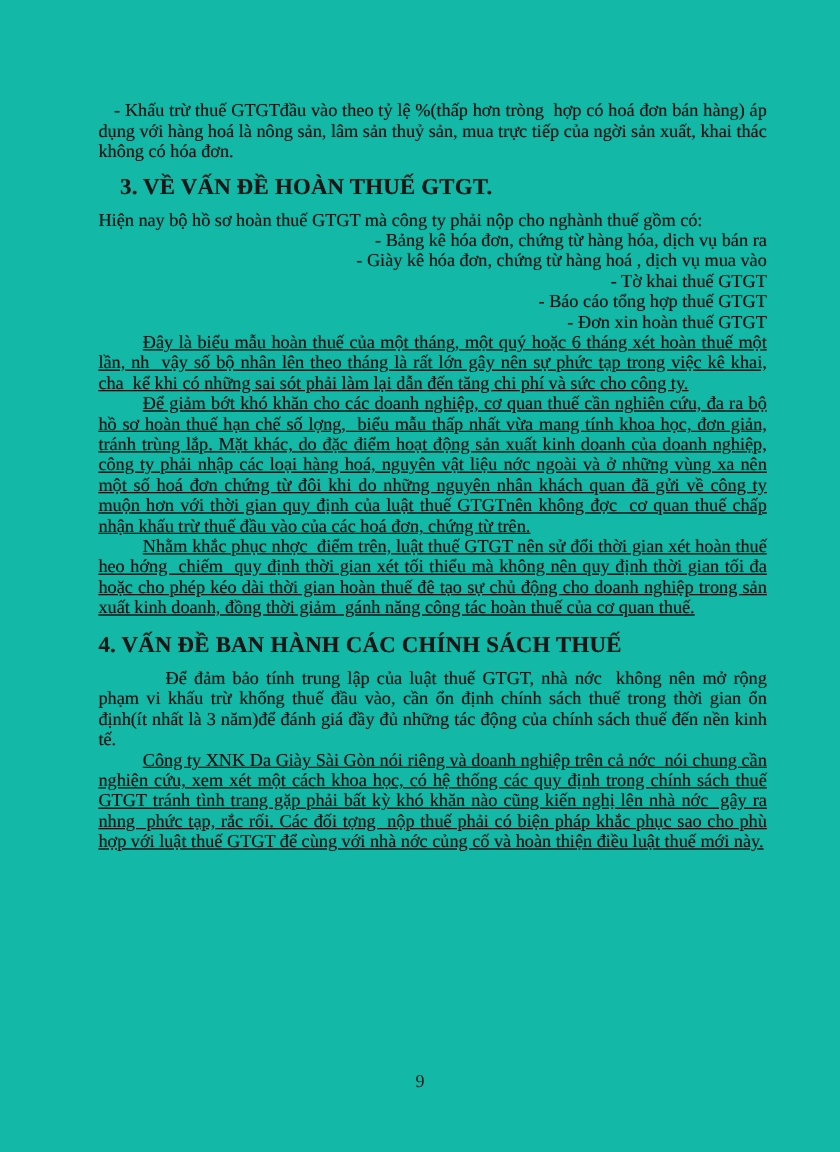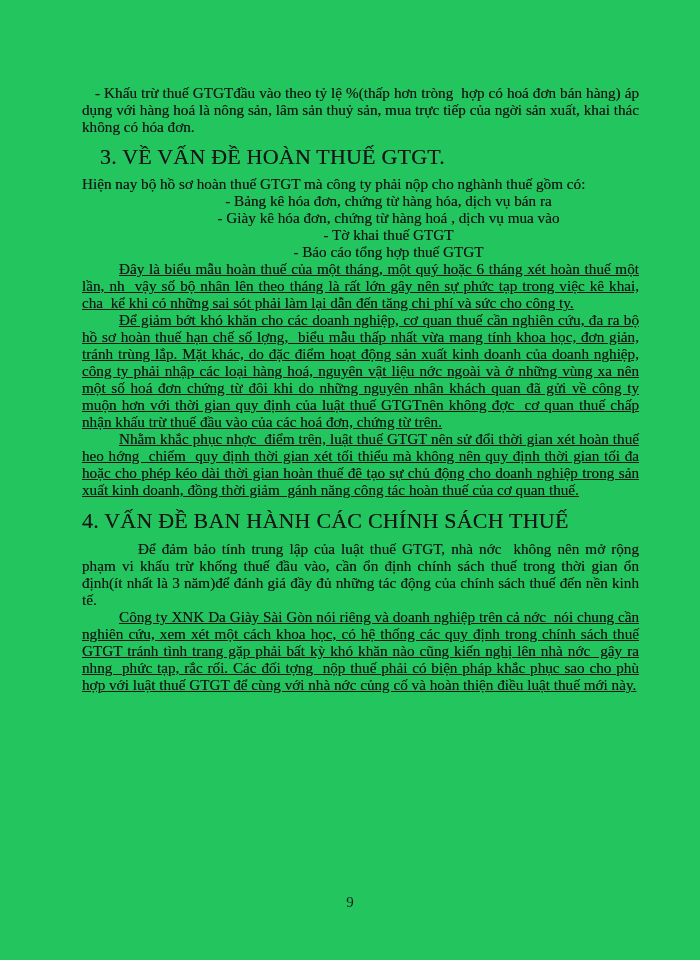--- a/index.html
+++ b/index.html
@@ -4,21 +4,21 @@
 <style>
   html, body {
     margin: 0;
     padding: 0;
     background: #ffffff;
   }
   .page {
     position: relative;
     width: 700px;
     height: 960px;
-    background: #22c55e;
+    background: #14b8a6;
     overflow: hidden;
     font-family: "Liberation Serif", "DejaVu Serif", serif;
     color: #171717;
   }
   .content {
     position: absolute;
     left: 82px;
     top: 84px;
     width: 557px;
     font-size: 15.2px;
@@ -27,32 +27,32 @@
     text-shadow: 0 0 0.6px rgba(25,25,25,0.65);
   }
   p { margin: 0; padding: 0; }
   
   .p-hang { text-indent: 13px; }
   
   .p-ind { text-indent: 37px; text-decoration: underline; }
   
   .p-ind-lg { text-indent: 56px; }
   h2 {
-    font-size: 22px;
-    font-weight: normal;
+    font-size: 19px;
+    font-weight: bold;
     letter-spacing: 0.2px;
     margin: 0;
     text-align: left;
   }
   .h-sec3 { margin: 13px 0 10px 18px; }
   .h-sec4 { margin: 14px 0 11px 0; }
   .doclist { margin: 0; padding: 0; list-style: none; }
   .doclist .li {
     margin-left: 56px;
-    text-align: center;
+    text-align: right;
   }
   .pageno {
     position: absolute;
     left: 0;
     top: 894px;
     width: 700px;
     text-align: center;
     font-size: 15px;
     color: #1d1d1d;
   }
@@ -67,20 +67,21 @@
 
     <h2 class="h-sec3">3. VỀ VẤN ĐỀ HOÀN THUẾ GTGT.</h2>
 
     <p>Hiện nay bộ hồ sơ hoàn thuế GTGT mà công ty phải nộp cho nghành thuế gồm có:</p>
 
     <div class="doclist">
       <div class="li">- Bảng kê hóa đơn, chứng từ hàng hóa, dịch vụ bán ra</div>
       <div class="li">- Giày kê hóa đơn, chứng từ hàng hoá , dịch vụ mua vào</div>
       <div class="li">- Tờ khai thuế GTGT</div>
       <div class="li">- Báo cáo tổng hợp thuế GTGT</div>
+      <div class="li">- Đơn xin hoàn thuế GTGT</div>
     </div>
 
     <p class="p-ind">Đây là biểu mẫu hoàn thuế của một tháng, một quý hoặc 6 tháng xét hoàn thuế một lần, nh&nbsp; vậy số bộ nhân lên theo tháng là rất lớn gây nên sự phức tạp trong việc kê khai, cha&nbsp; kể khi có những sai sót phải làm lại dẫn đến tăng chi phí và sức cho công ty.</p>
     <p class="p-ind">Để giảm bớt khó khăn cho các doanh nghiệp, cơ quan thuế cần nghiên cứu, đa ra bộ hồ sơ hoàn thuế hạn chế số lợng,&nbsp; biểu mẫu thấp nhất vừa mang tính khoa học, đơn giản, tránh trùng lắp. Mặt khác, do đặc điểm hoạt động sản xuất kinh doanh của doanh nghiệp, công ty phải nhập các loại hàng hoá, nguyên vật liệu nớc ngoài và ở những vùng xa nên một số hoá đơn chứng từ đôi khi do những nguyên nhân khách quan đã gửi về công ty muộn hơn với thời gian quy định của luật thuế GTGTnên không đợc&nbsp; cơ quan thuế chấp nhận khấu trừ thuế đầu vào của các hoá đơn, chứng từ trên.</p>
     <p class="p-ind">Nhằm khắc phục nhợc&nbsp; điểm trên, luật thuế GTGT nên sử đổi thời gian xét hoàn thuế heo hớng&nbsp; chiếm&nbsp; quy định thời gian xét tối thiểu mà không nên quy định thời gian tối đa hoặc cho phép kéo dài thời gian hoàn thuế đê tạo sự chủ động cho doanh nghiệp trong sản xuất kinh doanh, đồng thời giảm&nbsp; gánh năng công tác hoàn thuế của cơ quan thuế.</p>
 
     <h2 class="h-sec4">4. VẤN ĐỀ BAN HÀNH CÁC CHÍNH SÁCH THUẾ</h2>
 
     <p class="p-ind-lg">Để đảm bảo tính trung lập của luật thuế GTGT, nhà nớc&nbsp; không nên mở rộng phạm vi khấu trừ khống thuế đầu vào, cần ổn định chính sách thuế trong thời gian ổn định(ít nhất là 3 năm)để đánh giá đầy đủ những tác động của chính sách thuế đến nền kinh tế.</p>
     <p class="p-ind">Công ty XNK Da Giày Sài Gòn nói riêng và doanh nghiệp trên cả nớc&nbsp; nói chung cần nghiên cứu, xem xét một cách khoa học, có hệ thống các quy định trong chính sách thuế GTGT tránh tình trang gặp phải bất kỳ khó khăn nào cũng kiến nghị lên nhà nớc&nbsp; gây ra nhng&nbsp; phức tạp, rắc rối. Các đối tợng&nbsp; nộp thuế phải có biện pháp khắc phục sao cho phù hợp với luật thuế GTGT để cùng với nhà nớc củng cố và hoàn thiện điều luật thuế mới này.</p>

